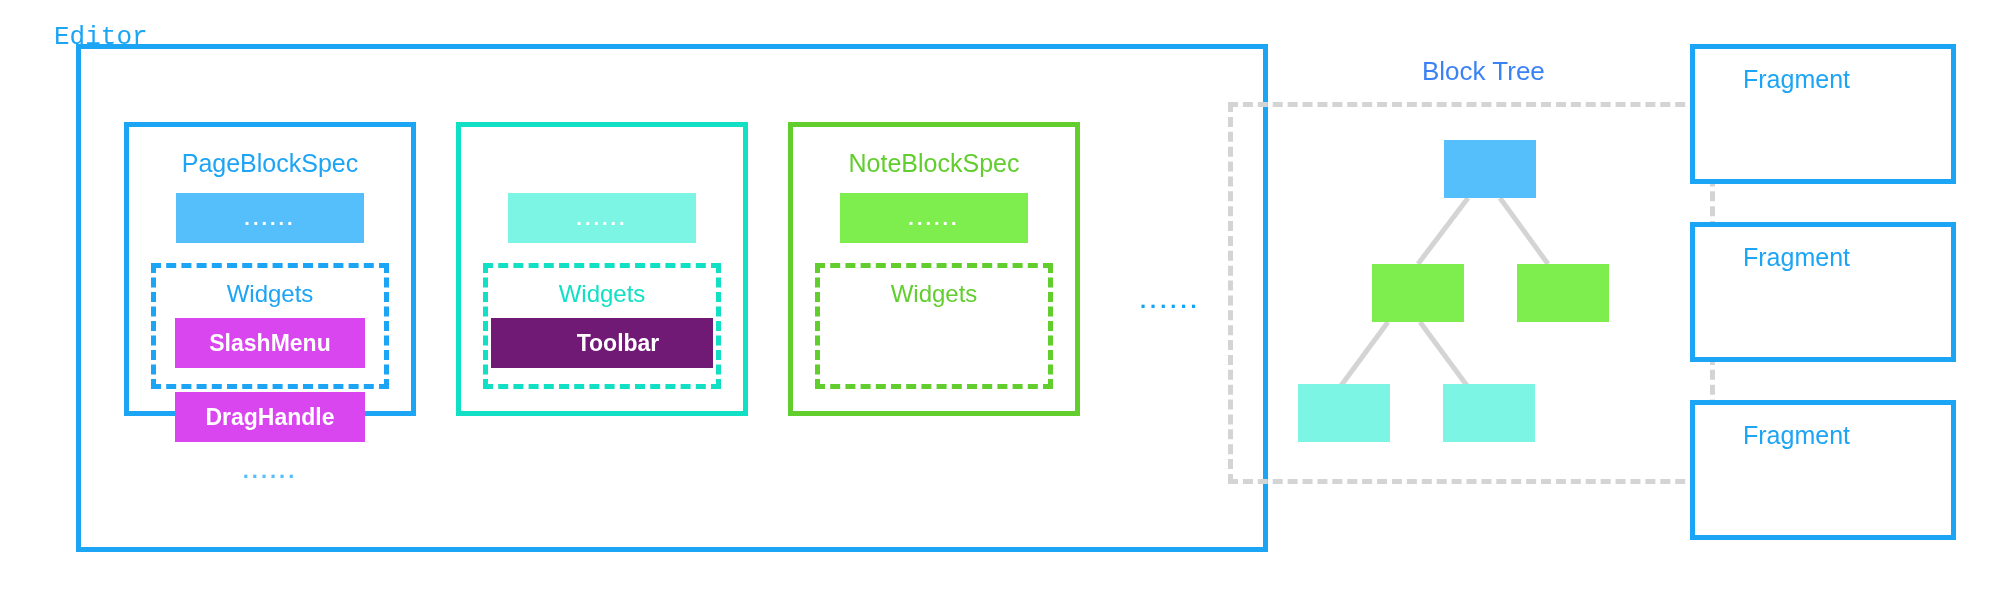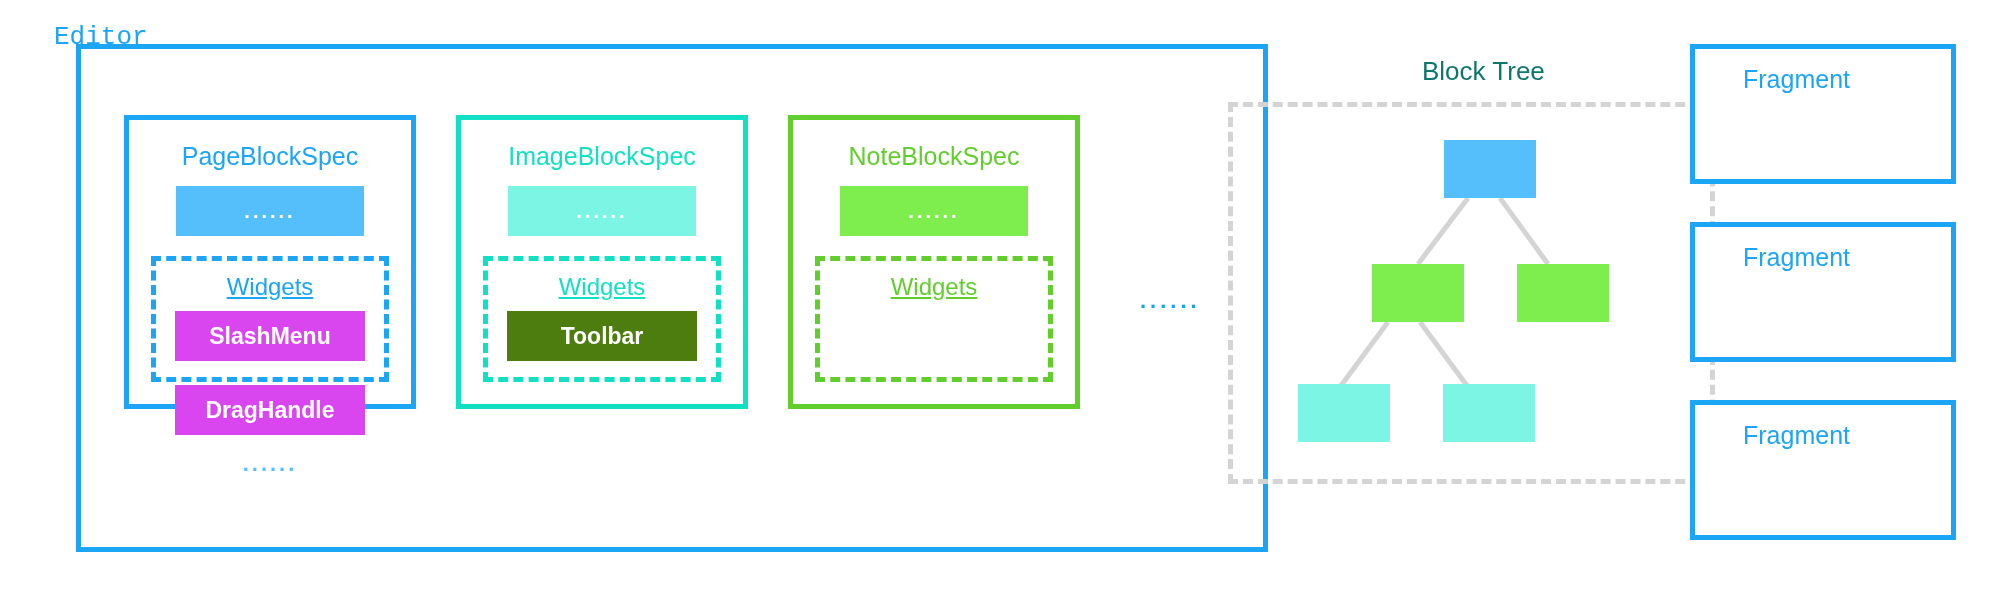--- a/index.html
+++ b/index.html
@@ -39,21 +39,21 @@
     top: 22px;
     font-size: 26px;
     color: #1CA4F5;
     white-space: nowrap;
     font-family: Liberation Mono, monospace;
   }
 
   
   .spec-card {
     position: absolute;
-    top: 115px;
+    top: 122px;
     width: 292px;
     height: 294px;
     border: 5px solid;
     box-sizing: border-box;
     background: #ffffff;
   }
   #spec-card-page  { left: 124px;  border-color: #1CA4F5; }
   #spec-card-image { left: 456px;  border-color: #12E0C4; }
   #spec-card-note  { left: 788px;  border-color: #61CE2E; padding-left: 16px; }
 
@@ -105,42 +105,41 @@
   #spec-card-image .widgets-box { border-color: #12E0C4; }
   #spec-card-note  .widgets-box { border-color: #61CE2E; }
 
   .widgets-title {
     position: absolute;
     left: 0; right: 0;
     top: 12px;
     text-align: center;
     font-size: 24px;
     white-space: nowrap;
-    text-decoration: underline;
   }
   #spec-card-page  .widgets-title { color: #1CA4F5; }
   #spec-card-image .widgets-title { color: #12E0C4; }
   #spec-card-note  .widgets-title { color: #61CE2E; }
 
   .widget-chip {
     position: absolute;
     left: 50%;
     transform: translateX(-50%);
     width: 190px;
     height: 50px;
     display: flex;
     align-items: center;
     justify-content: center;
     color: #ffffff;
     font-size: 23px;
     font-weight: bold;
     white-space: nowrap;
   }
   #spec-card-page  .widget-chip { background: #d946ef; }
-  #spec-card-image .widget-chip { background: #4d7c0f; }
+  #spec-card-image .widget-chip { background: #701a75; padding-left: 32px; }
 
   .widget-chip.slot-1 { top: 50px; }
   .widget-chip.slot-2 { top: 124px; text-align: right; }
 
   .widgets-ellipsis {
     position: absolute;
     left: 0; right: 0;
     top: 190px;
     text-align: center;
     font-size: 22px;
@@ -170,21 +169,21 @@
     height: 382px;
     border: 5px dashed #D4D4D4;
     box-sizing: border-box;
     background: transparent;
   }
   #block-tree-title {
     position: absolute;
     left: 1422px;
     top: 56px;
     font-size: 26px;
-    color: #0f766e;
+    color: #3b82f6;
     white-space: nowrap;
   }
 
   
   #block-tree-edges {
     position: absolute;
     left: 1228px;
     top: 102px;
     width: 487px;
     height: 382px;
@@ -237,21 +236,20 @@
     <div class="spec-strip">......</div>
     <div class="widgets-box">
       <div class="widgets-title">Widgets</div>
       <div class="widget-chip slot-1">SlashMenu</div>
       <div class="widget-chip slot-2">DragHandle</div>
       <div class="widgets-ellipsis">......</div>
     </div>
   </div>
 
   <div class="spec-card" id="spec-card-image">
-    <div class="spec-title">ImageBlockSpec</div>
     <div class="spec-strip">......</div>
     <div class="widgets-box">
       <div class="widgets-title">Widgets</div>
       <div class="widget-chip slot-1">Toolbar</div>
     </div>
   </div>
 
   <div class="spec-card" id="spec-card-note">
     <div class="spec-title">NoteBlockSpec</div>
     <div class="spec-strip">......</div>

